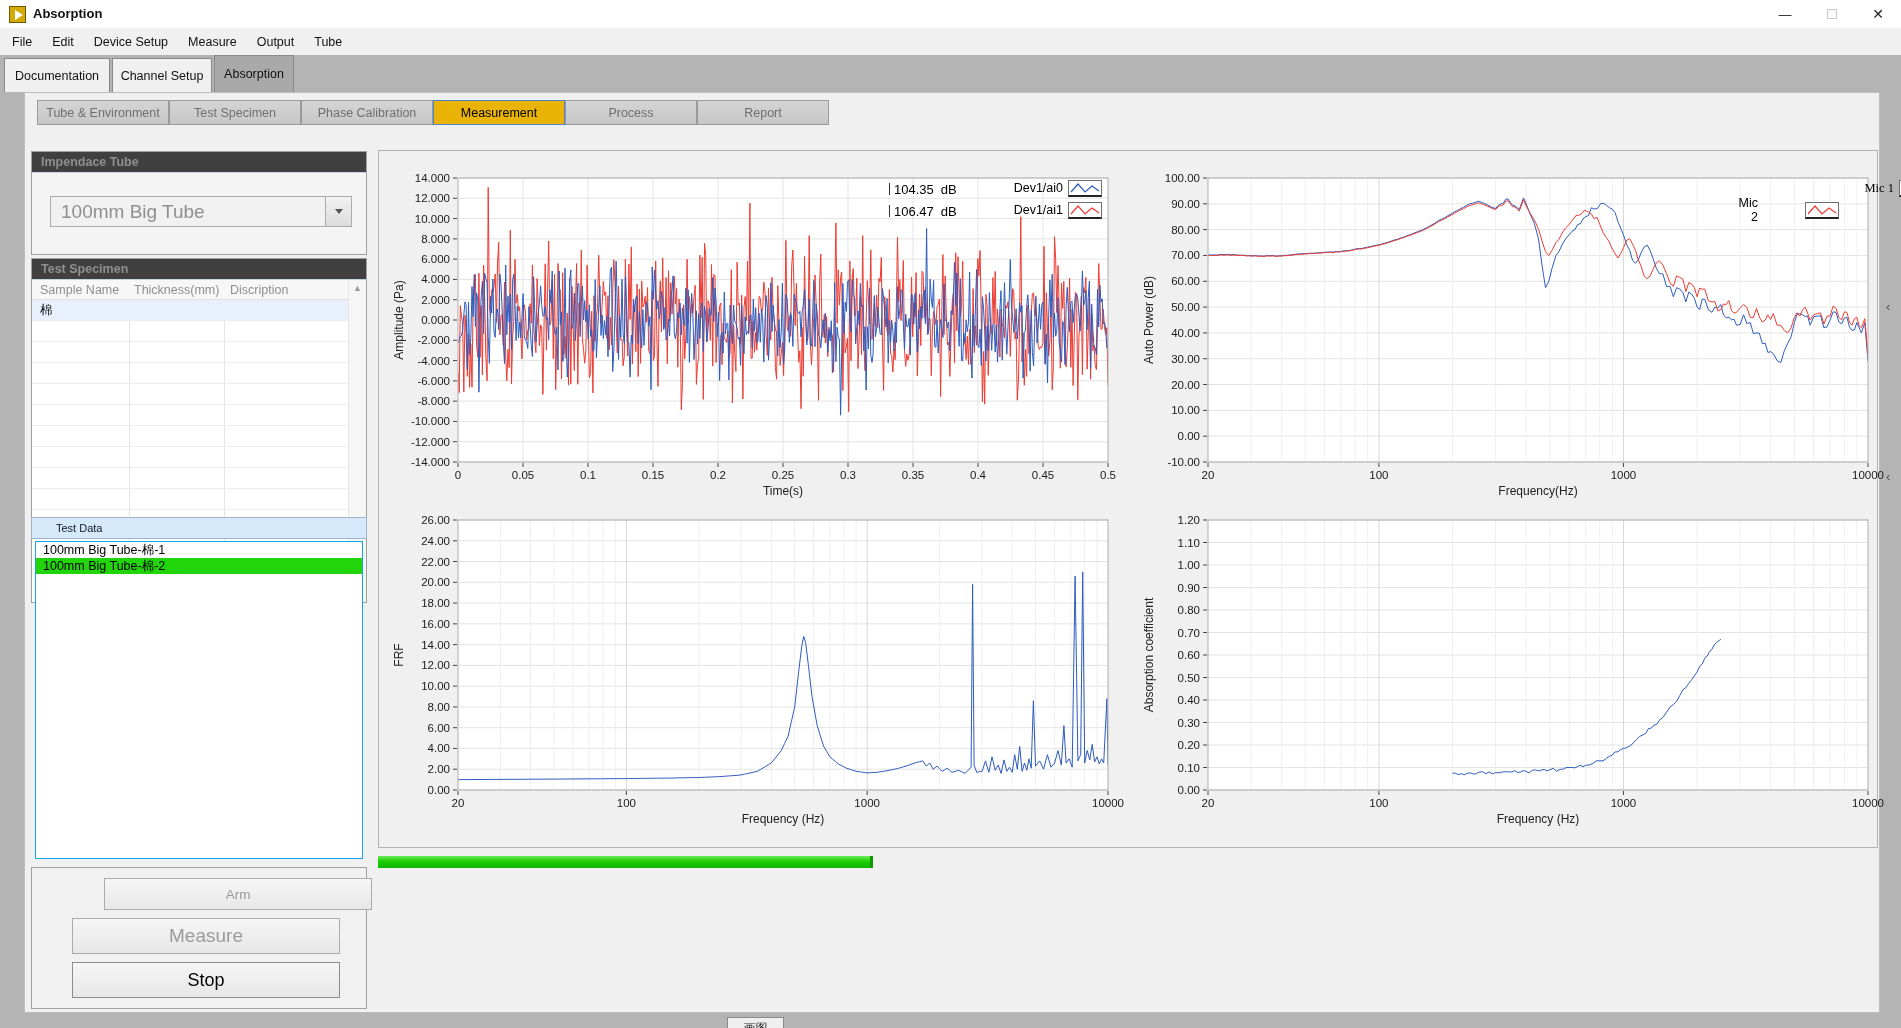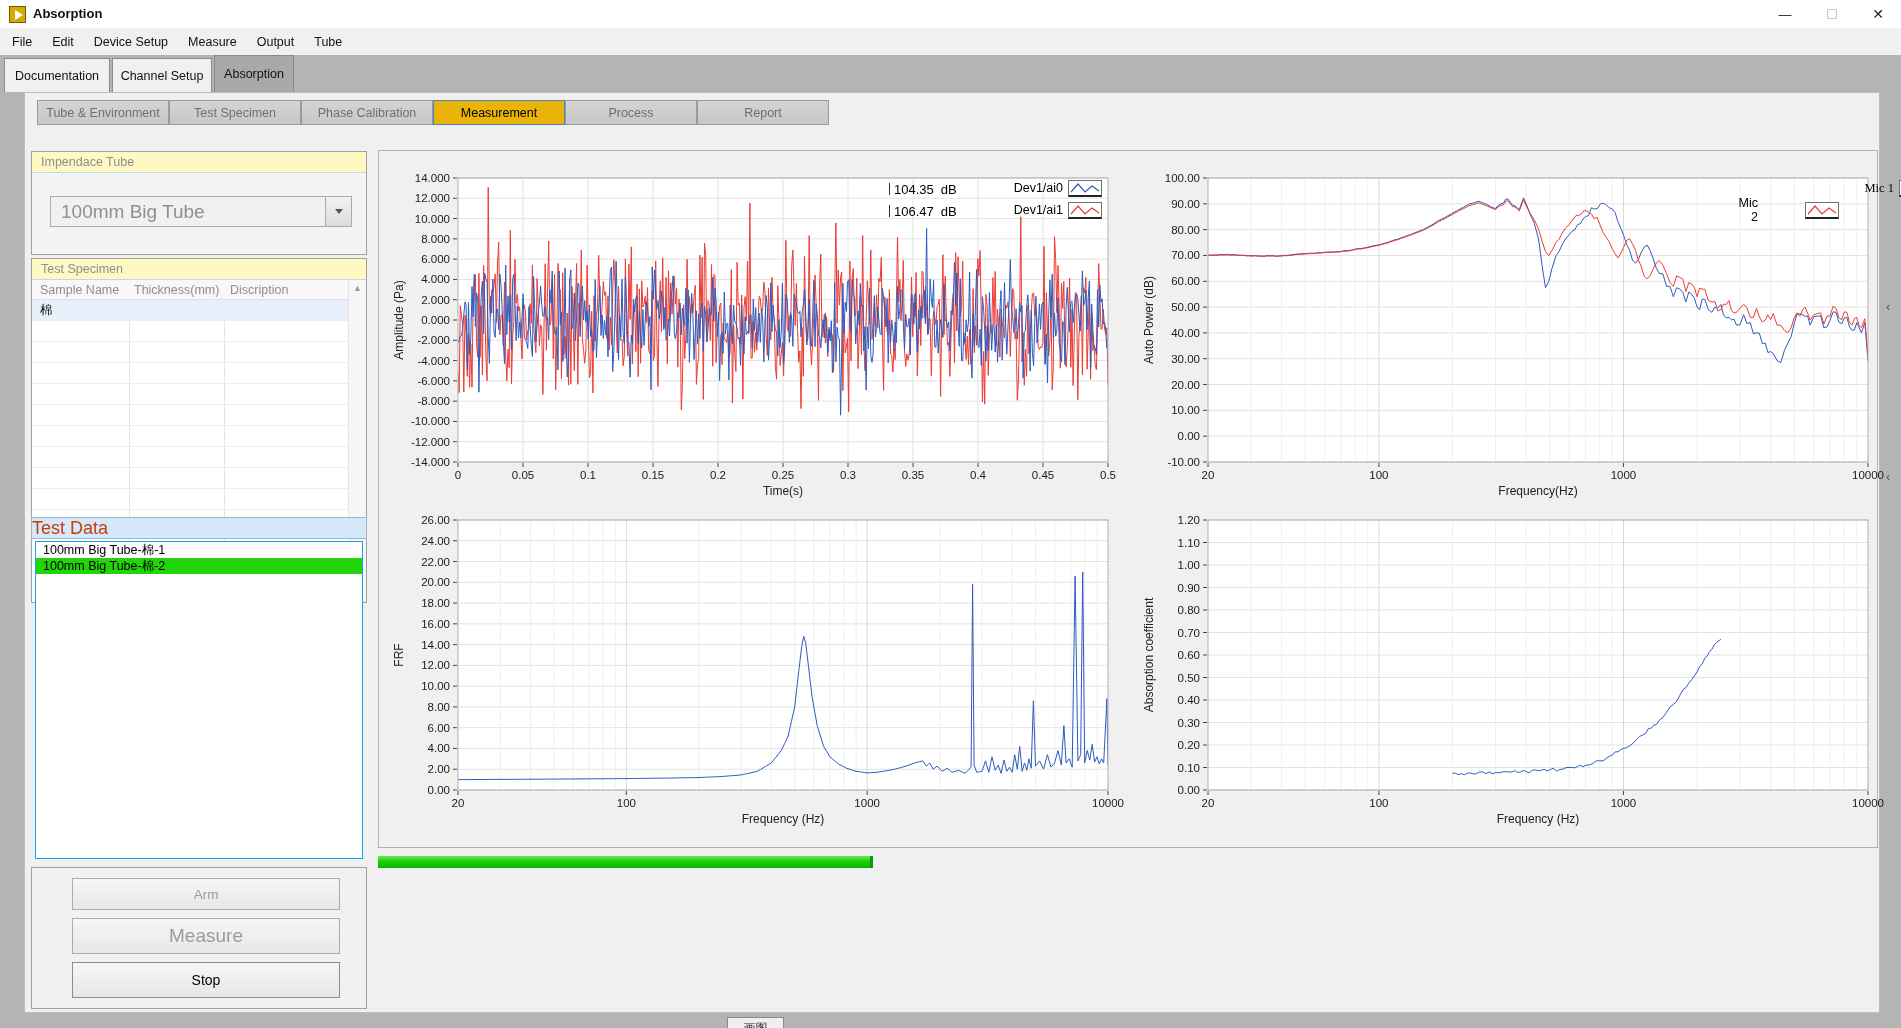--- a/index.html
+++ b/index.html
@@ -31,50 +31,50 @@
 
   
   .main-panel { position:absolute; left:24px; top:92px; width:1856px; height:921px; background:#f0f0f0; border:1px solid #bdbdbd; }
 
   .subtab { position:absolute; top:7px; height:25px; width:132px; background:linear-gradient(#d4d4d4,#c7c7c7); border:1px solid #9a9a9a;
             color:#6f6f6f; font-size:12.5px; display:flex; align-items:center; justify-content:center; }
   .subtab.selected { background:#eab308; border:1px solid #4a85c7; color:#000; }
 
   
   .groupbox { position:absolute; border:1px solid #a0a0a0; background:#f4f4f4; }
-  .group-title { height:21px; background:#fef9c3; color:#8f8f8f; font-size:12.5px; display:flex; align-items:center; padding-left:9px;
-                 border-bottom:1px solid #c9d4e2; }
+  .group-title { height:21px; background:#404040; color:#8f8f8f; font-size:12.5px; display:flex; align-items:center; padding-left:9px;
+                 border-bottom:1px solid #c9d4e2;font-weight:bold; }
   .combo { position:absolute; left:18px; top:44px; width:302px; height:31px; background:#f1f1f1; border:1px solid #ababab; display:flex; }
   .combo-text { flex:1; font-size:19px; color:#8f8f8f; display:flex; align-items:center; padding-left:10px; }
   .combo-btn { width:26px; border-left:1px solid #ababab; background:linear-gradient(#f2f2f2,#dcdcdc); display:flex; align-items:center; justify-content:center; }
   .combo-btn .arr { width:0;height:0;border-top:5px solid #555;border-left:4px solid transparent;border-right:4px solid transparent; }
 
   
   .spec-table { position:absolute; left:0; top:21px; right:0; bottom:0; background:#fff; }
   .spec-colline { position:absolute; top:0; bottom:0; width:1px; background:#e4e4e4; }
   .spec-header { position:absolute; left:0; top:0; right:18px; height:20px; background:#f7f7f7; border-bottom:1px solid #e0e0e0; }
   .spec-header span { position:absolute; top:3px; font-size:12.5px; color:#8f8f8f; white-space:nowrap; }
   .spec-row { position:absolute; left:0; right:18px; height:21px; border-bottom:1px solid #ededed; font-size:12.5px; color:#111;
               display:flex; align-items:center; padding-left:8px; }
   .spec-row.sel { background:#e8f1fb; }
   .spec-scroll { position:absolute; right:0; top:0; bottom:0; width:18px; background:#f6f6f6; border-left:1px solid #e6e6e6;
                  display:flex; flex-direction:column; justify-content:space-between; align-items:center; padding:3px 0; color:#9a9a9a; font-size:9px; }
 
   
   .testdata-header { position:absolute; left:30px; top:516px; width:336px; height:22px; background:#d6e9fa; border:1px solid #9fb4c8;
-                     font-size:18px; color:#c2410c; display:flex; align-items:center; padding-left:0; }
+                     font-size:11px; color:#0f172a; display:flex; align-items:center; padding-left:24px; }
   .testdata-list { position:absolute; left:34px; top:540px; width:328px; height:318px; background:#ffffff; border:1px solid #0ea5e9; }
   .td-item { height:16px; font-size:12.5px; color:#000; display:flex; align-items:center; padding-left:7px; white-space:nowrap; }
 
   
   .act-btn { position:absolute; left:40px; width:268px; background:linear-gradient(#f6f6f6,#e7e7e7); border:1px solid #ababab;
              display:flex; align-items:center; justify-content:center; }
-  .act-btn.arm { top:10px; height:32px; font-size:13.5px; color:#9b9b9b; }
+  .act-btn.arm { top:10px; height:32px; font-size:13.5px; color:#9b9b9b;margin-left:32px; }
   .act-btn.measure { top:50px; height:36px; font-size:19px; color:#9b9b9b; }
-  .act-btn.stop { top:94px; height:36px; font-size:14px; color:#000; border-color:#8d8d8d; }
+  .act-btn.stop { top:94px; height:36px; font-size:18px; color:#000; border-color:#8d8d8d; }
 
   
   .charts-panel { position:absolute; left:378px; top:150px; width:1500px; height:698px; background:#f0f0f0; border:1px solid #b2b2b2; }
   #charts-svg { position:absolute; left:0; top:0; }
   .legend-row { position:absolute; height:18px; display:flex; align-items:center; }
   .legend-text { font-size:12.5px; color:#000; margin-right:5px; }
   .legend-icon { width:34px; height:17px; background:#fff; border:1px solid #707070; border-bottom:2px solid #222; }
   .val-row { position:absolute; height:16px; display:flex; align-items:center; font-size:13px; color:#000; }
   .val-tick { width:1px; height:12px; background:#333; margin-right:4px; }
   .val-unit { margin-left:7px; }

